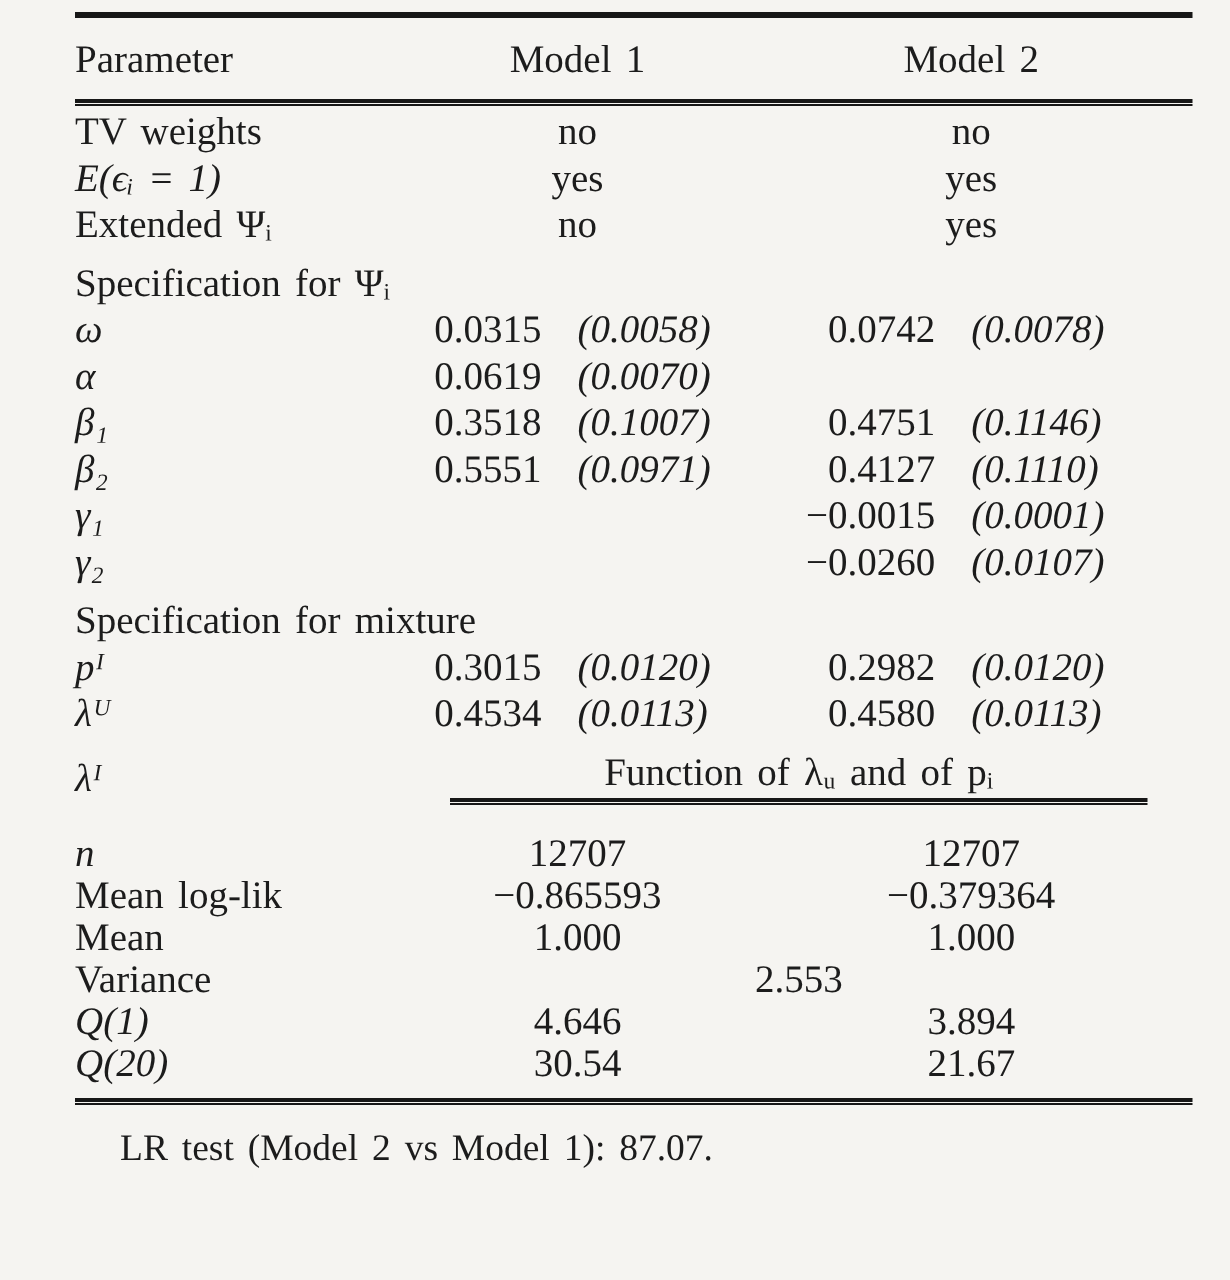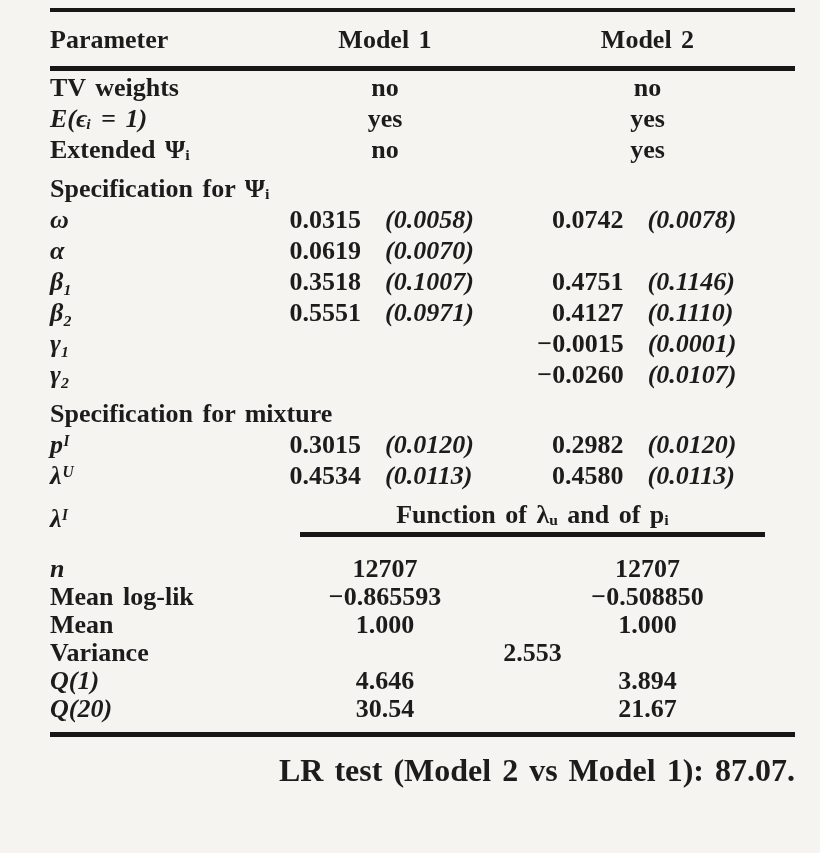--- a/index.html
+++ b/index.html
@@ -3,21 +3,21 @@
 <meta charset="utf-8">
 <style>
   html,body{margin:0;padding:0;}
   body{
     width:820px;height:853px;overflow:hidden;
     background:#f5f4f1;color:#1c1c1c;
     font-family:"Liberation Serif","DejaVu Serif",serif;
     font-size:26px;word-spacing:3px;
     -webkit-font-smoothing:antialiased;
   }
-  .container{margin-left:50px;width:745px;font-weight:bold;}
+  .container{margin-left:50px;width:745px;}
   .rule{
     height:5px;
     background:linear-gradient(#171717 0 2.6px, rgba(0,0,0,0) 2.6px 3.4px, #171717 3.4px 4.6px, rgba(0,0,0,0) 4.6px);
   }
   .rule-top{margin-top:8px;height:4px;background:#171717;}
   .header-row{display:flex;align-items:center;height:52px;margin-top:2px;}
   .col-label{flex:0 0 220px;}
   .col-m1{flex:0 0 230px;text-align:center;}
   .col-m2{flex:1 1 auto;text-align:center;}
   .section{margin-top:8px;}
@@ -29,21 +29,21 @@
   .heading-row{height:31px;display:flex;align-items:center;}
   .math{font-style:italic;}
   .val{display:inline-block;min-width:86px;text-align:right;}
   .se{display:inline-block;min-width:110px;text-align:left;margin-left:24px;font-style:italic;}
   .sec-lambda-i .row{height:46px;align-items:center;}
   .sec-lambda-i .col-label{line-height:31px;}
   .span-cell{flex:1 1 auto;}
   .span-text{text-align:center;line-height:31px;}
   .rule-partial{margin:2px 30px 0 30px;}
   .bottom-rule{margin-top:9px;}
-  .footnote{margin-top:15px;padding-left:30px;font-size:32px;text-align:right;}
+  .footnote{margin-top:15px;padding-left:30px;font-size:25px;}
 </style>
 </head>
 <body>
 
 <div class="container">
 
   <div class="rule-top"></div>
 
   <div class="header-row">
     <div class="col-label">Parameter</div>
@@ -127,21 +127,21 @@
       </div>
       <div class="section sec-fit-stats">
         <div class="row">
           <div class="col-label math">n</div>
           <div class="col-m1">12707</div>
           <div class="col-m2">12707</div>
         </div>
         <div class="row">
           <div class="col-label">Mean log-lik</div>
           <div class="col-m1">−0.865593</div>
-          <div class="col-m2">−0.508850</div>
+          <div class="col-m2">−0.379364</div>
         </div>
         <div class="row">
           <div class="col-label">Mean</div>
           <div class="col-m1">1.000</div>
           <div class="col-m2">1.000</div>
         </div>
         <div class="row">
           <div class="col-label">Variance</div>
           <div class="col-m2">2.553</div>
         </div>

